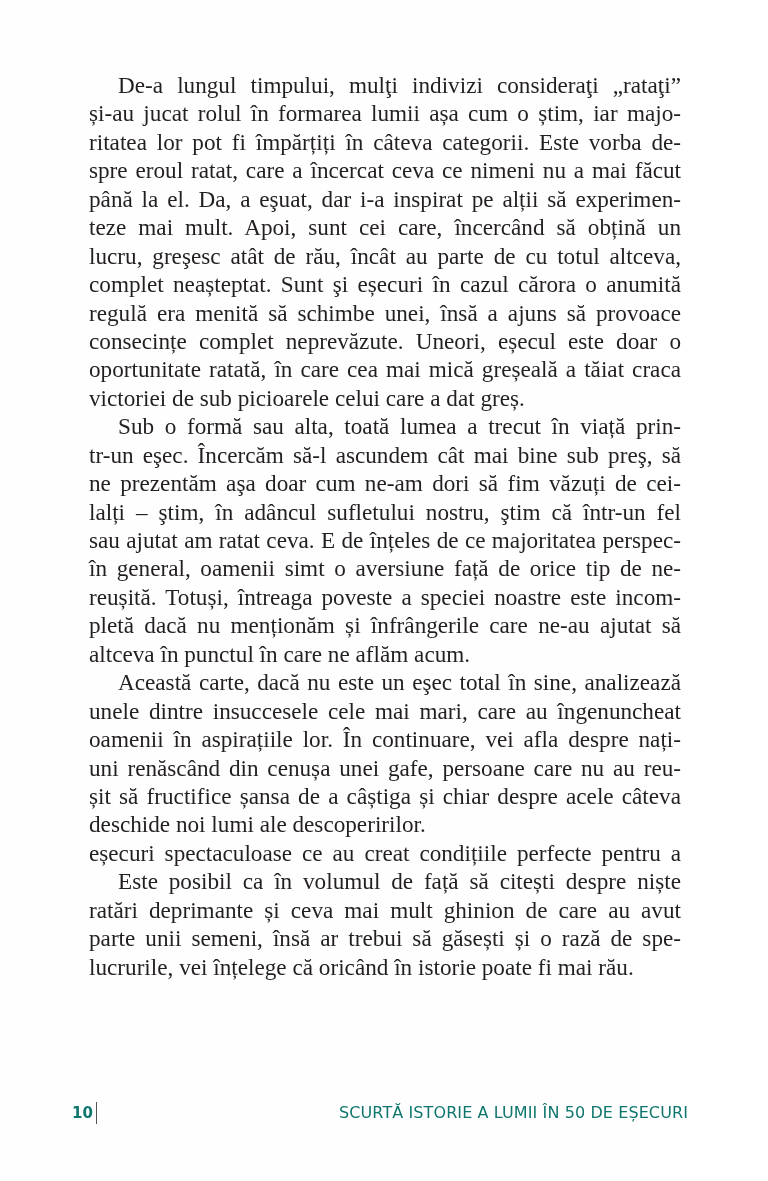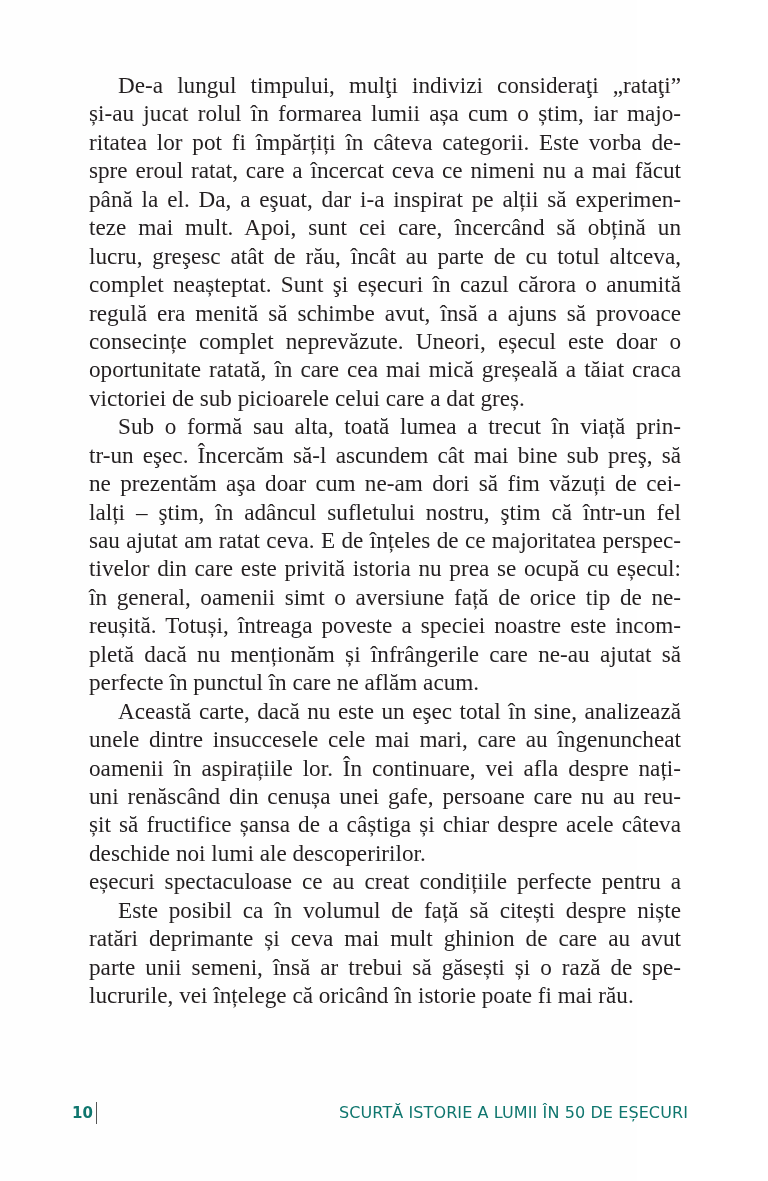--- a/index.html
+++ b/index.html
@@ -26,36 +26,35 @@
   <div class="body-text" id="body-text">
       <div>
         <span class="line indent">De-a lungul timpului, mulţi indivizi consideraţi „rataţi”</span>
         <span class="line">și-au jucat rolul în formarea lumii așa cum o știm, iar majo-</span>
         <span class="line">ritatea lor pot fi împărțiți în câteva categorii. Este vorba de-</span>
         <span class="line">spre eroul ratat, care a încercat ceva ce nimeni nu a mai făcut</span>
         <span class="line">până la el. Da, a eşuat, dar i-a inspirat pe alții să experimen-</span>
         <span class="line">teze mai mult. Apoi, sunt cei care, încercând să obțină un</span>
         <span class="line">lucru, greşesc atât de rău, încât au parte de cu totul altceva,</span>
         <span class="line">complet neașteptat. Sunt şi eșecuri în cazul cărora o anumită</span>
-        <span class="line">regulă era menită să schimbe avut, însă a ajuns să provoace</span>
+        <span class="line">regulă era menită să schimbe unei, însă a ajuns să provoace</span>
         <span class="line">consecințe complet neprevăzute. Uneori, eșecul este doar o</span>
         <span class="line">oportunitate ratată, în care cea mai mică greșeală a tăiat craca</span>
         <span class="line last">victoriei de sub picioarele celui care a dat greș.</span>
       </div>
       <div>
         <span class="line indent">Sub o formă sau alta, toată lumea a trecut în viață prin-</span>
         <span class="line">tr-un eşec. Încercăm să-l ascundem cât mai bine sub preş, să</span>
         <span class="line">ne prezentăm aşa doar cum ne-am dori să fim văzuți de cei-</span>
         <span class="line">lalți – ştim, în adâncul sufletului nostru, ştim că într-un fel</span>
         <span class="line">sau ajutat am ratat ceva. E de înțeles de ce majoritatea perspec-</span>
-        <span class="line">tivelor din care este privită istoria nu prea se ocupă cu eșecul:</span>
         <span class="line">în general, oamenii simt o aversiune față de orice tip de ne-</span>
         <span class="line">reușită. Totuși, întreaga poveste a speciei noastre este incom-</span>
         <span class="line">pletă dacă nu menționăm și înfrângerile care ne-au ajutat să</span>
-        <span class="line last">perfecte în punctul în care ne aflăm acum.</span>
+        <span class="line last">altceva în punctul în care ne aflăm acum.</span>
       </div>
       <div>
         <span class="line indent">Această carte, dacă nu este un eşec total în sine, analizează</span>
         <span class="line">unele dintre insuccesele cele mai mari, care au îngenuncheat</span>
         <span class="line">oamenii în aspirațiile lor. În continuare, vei afla despre nați-</span>
         <span class="line">uni renăscând din cenușa unei gafe, persoane care nu au reu-</span>
         <span class="line">șit să fructifice șansa de a câștiga și chiar despre acele câteva</span>
         <span class="line last">deschide noi lumi ale descoperirilor.</span>
         <span class="line">eșecuri spectaculoase ce au creat condițiile perfecte pentru a</span>
       </div>

